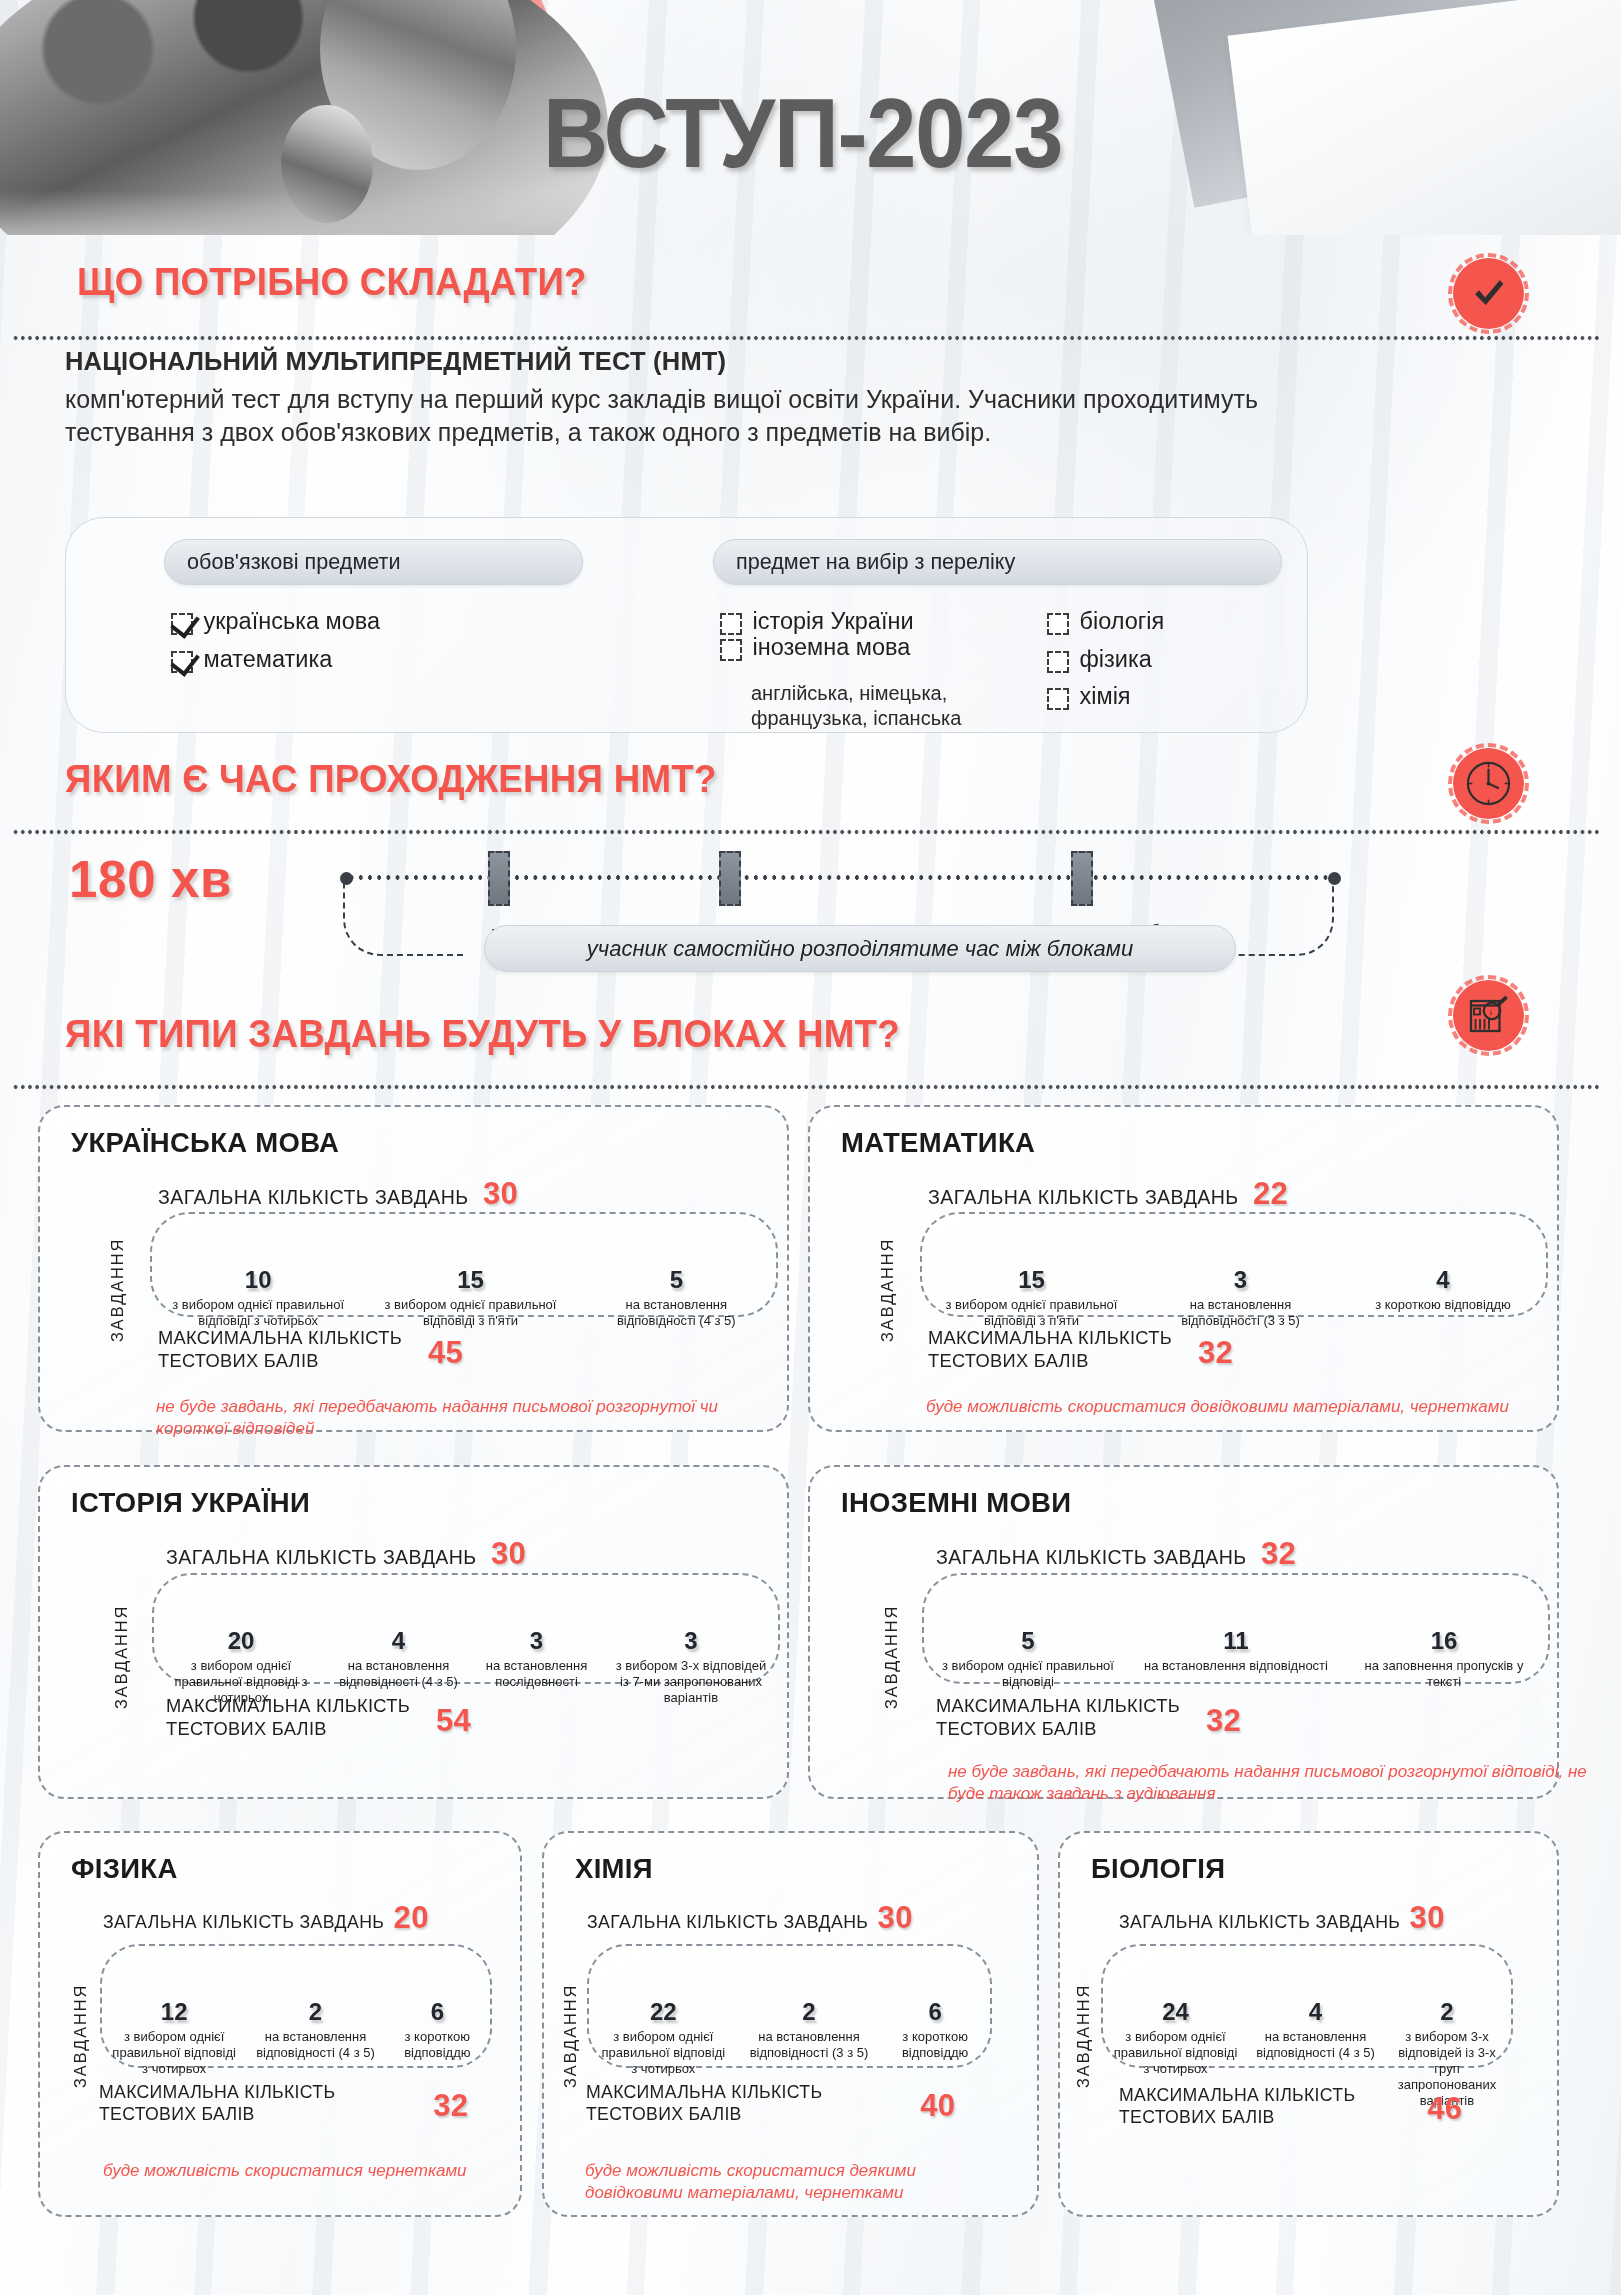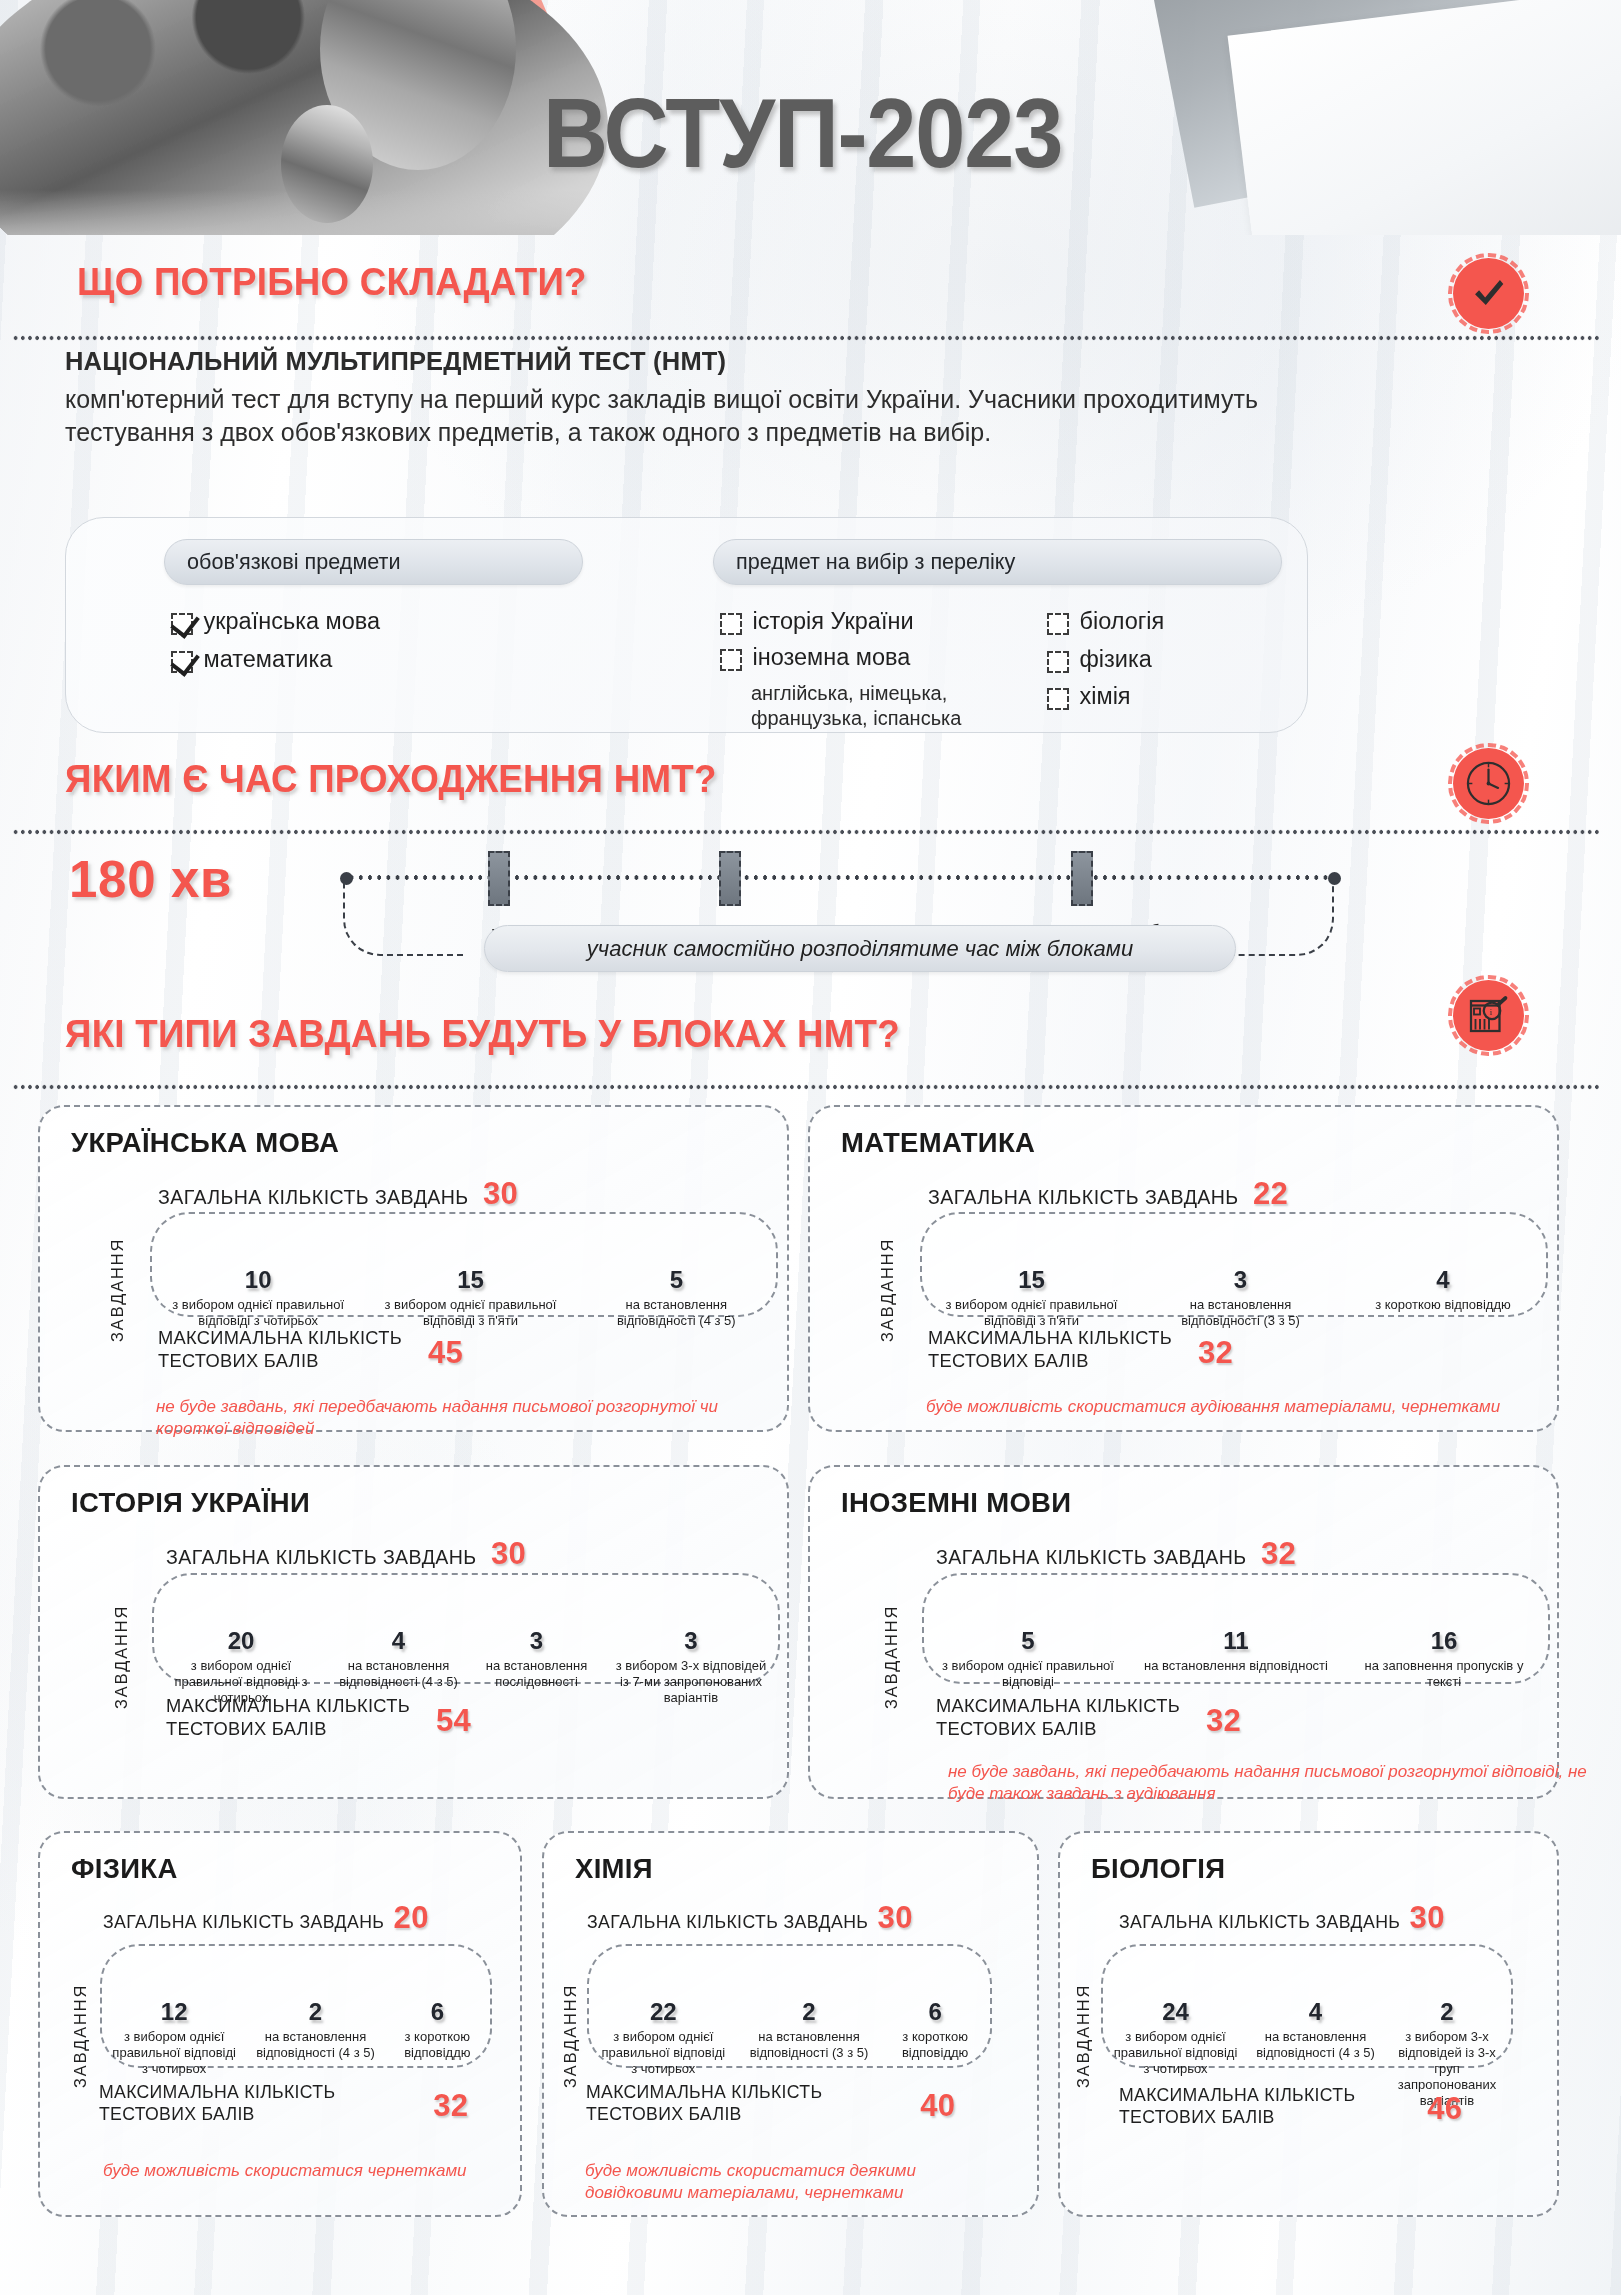--- a/index.html
+++ b/index.html
@@ -297,21 +297,21 @@
     </div>
     <div class="chk-row" style="left:105px; top:128px;">
       <span class="box checked"></span>
       <span>математика</span>
     </div>
 
     <div class="chk-row" style="left:654px; top:90px;">
       <span class="box"></span>
       <span>історія України</span>
     </div>
-    <div class="chk-row" style="left:654px; top:126px;text-align:center;">
+    <div class="chk-row" style="left:654px; top:116px;text-align:center;">
       <span class="box"></span>
       <span>іноземна мова</span>
     </div>
     <div class="sub-note" style="position:absolute; left:685px; top:163px; width:301px;">англійська, німецька, французька, іспанська</div>
 
     <div class="chk-row" style="left:981px; top:90px;">
       <span class="box"></span>
       <span>біологія</span>
     </div>
     <div class="chk-row" style="left:981px; top:128px;">
@@ -433,21 +433,21 @@
         <div class="tdesc">з короткою відповіддю</div>
       </div>
     </div>
     <div class="max-row" style="left:118px; top:220px;">
       <div>
         <div>МАКСИМАЛЬНА КІЛЬКІСТЬ</div>
         <div>ТЕСТОВИХ БАЛІВ</div>
       </div>
       <span class="num">32</span>
     </div>
-    <div class="card-note" style="left:116px; top:289px; width:602px;">буде можливість скористатися аудіювання матеріалами, чернетками</div>
+    <div class="card-note" style="left:116px; top:289px; width:602px;">буде можливість скористатися довідковими матеріалами, чернетками</div>
   </div>
 
   <div class="card" style="left:38px; top:1465px; width:751px; height:334px;">
     <div class="card-title">ІСТОРІЯ УКРАЇНИ</div>
     <div class="total-row" style="left:126px; top:69px;">
       <span>ЗАГАЛЬНА КІЛЬКІСТЬ ЗАВДАНЬ</span>
       <span class="num">30</span>
     </div>
     <div class="vert-label" style="left:72px; top:111px; height:131px;">ЗАВДАННЯ</div>
     <div class="tasks-box" style="left:112px; top:106px; width:628px; height:111px;">

